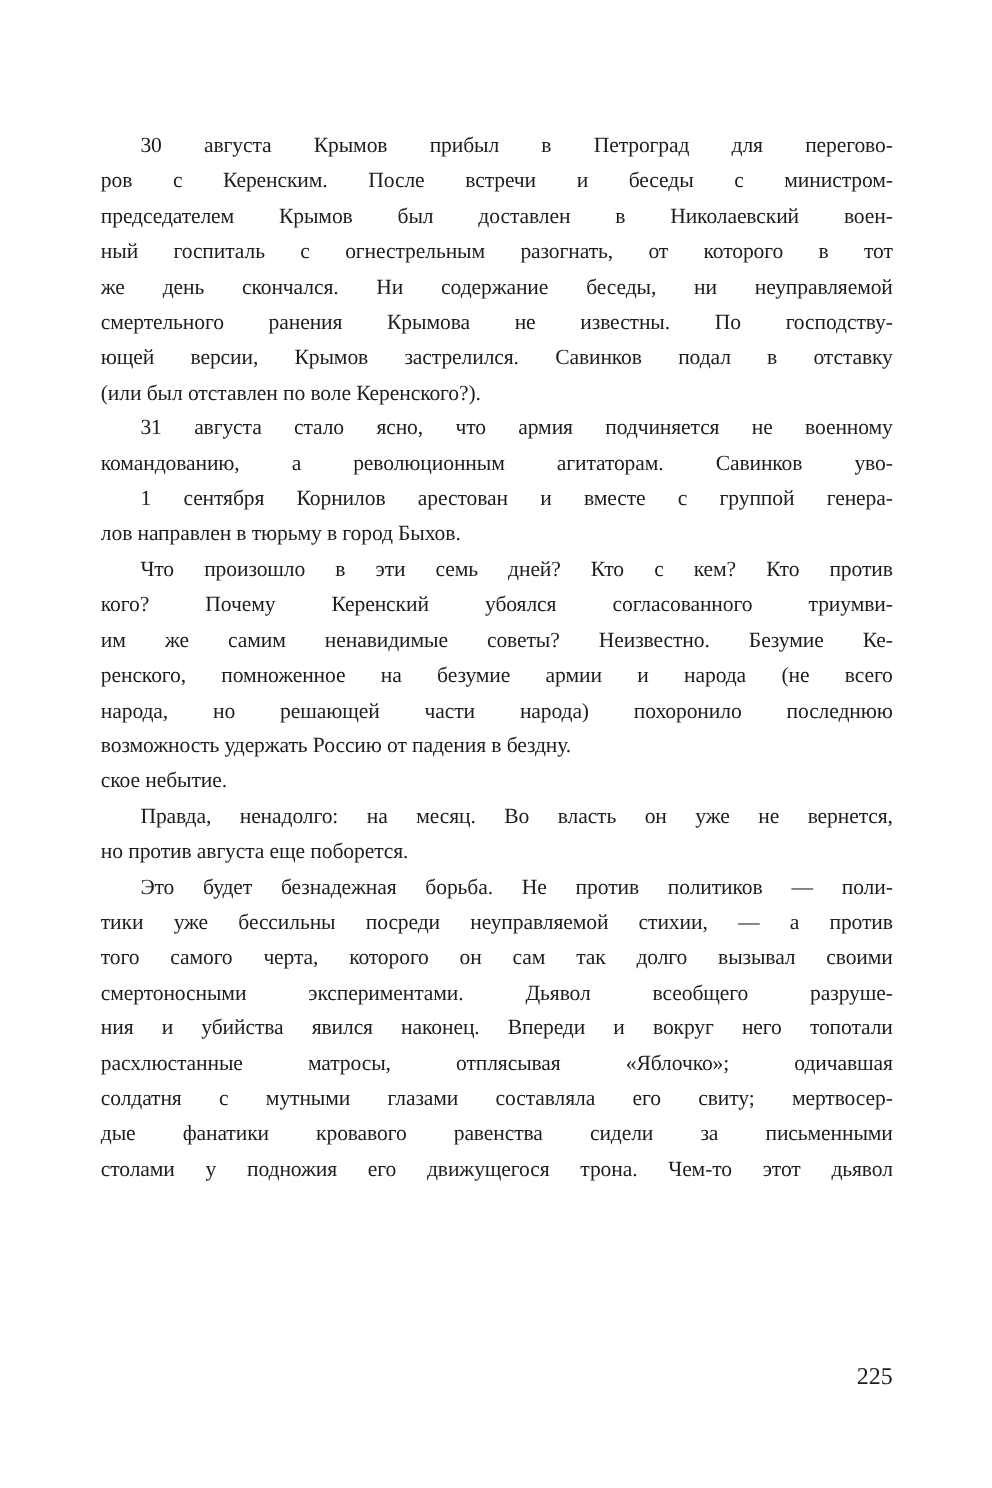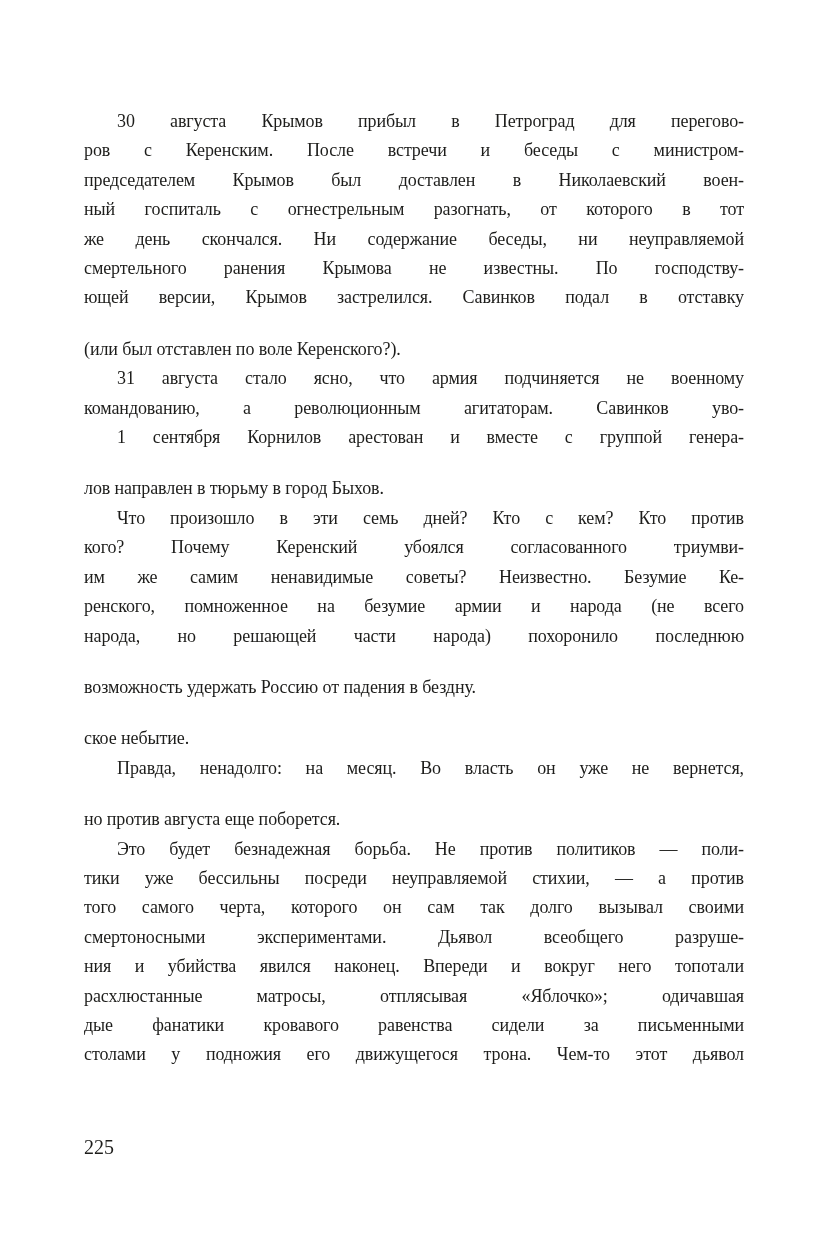--- a/index.html
+++ b/index.html
@@ -25,31 +25,30 @@
     letter-spacing: -0.1px;
   }
   .paragraph { margin: 0; }
   .line {
     text-align: justify;
     text-align-last: justify;
     white-space: normal;
   }
   .line.last {
     text-align-last: left;
-    margin-top: 22px;
   }
   .line.first {
     text-indent: 33px;
   }
   .page-number {
     position: absolute;
     left: 84px;
     top: 1134px;
     width: 660px;
-    text-align: left;
+    text-align: right;
     font-size: 20px;
     line-height: 26px;
     color: #1d1d1b;
   }
 </style>
 </head>
 <body>
 
 <div class="text-block">
     <div class="paragraph">
@@ -85,18 +84,19 @@
       <div class="line first">Правда, ненадолго: на месяц. Во власть он уже не вернется,</div>
       <div class="line last">но против августа еще поборется.</div>
     </div>
     <div class="paragraph">
       <div class="line first">Это будет безнадежная борьба. Не против политиков — поли-</div>
       <div class="line">тики уже бессильны посреди неуправляемой стихии, — а против</div>
       <div class="line">того самого черта, которого он сам так долго вызывал своими</div>
       <div class="line">смертоносными экспериментами. Дьявол всеобщего разруше-</div>
       <div class="line">ния и убийства явился наконец. Впереди и вокруг него топотали</div>
       <div class="line">расхлюстанные матросы, отплясывая «Яблочко»; одичавшая</div>
+      <div class="line">солдатня с мутными глазами составляла его свиту; мертвосер-</div>
       <div class="line">дые фанатики кровавого равенства сидели за письменными</div>
       <div class="line">столами у подножия его движущегося трона. Чем-то этот дьявол</div>
     </div>
   </div>
 
 <div class="page-number">225</div>
 
 </body></html>

